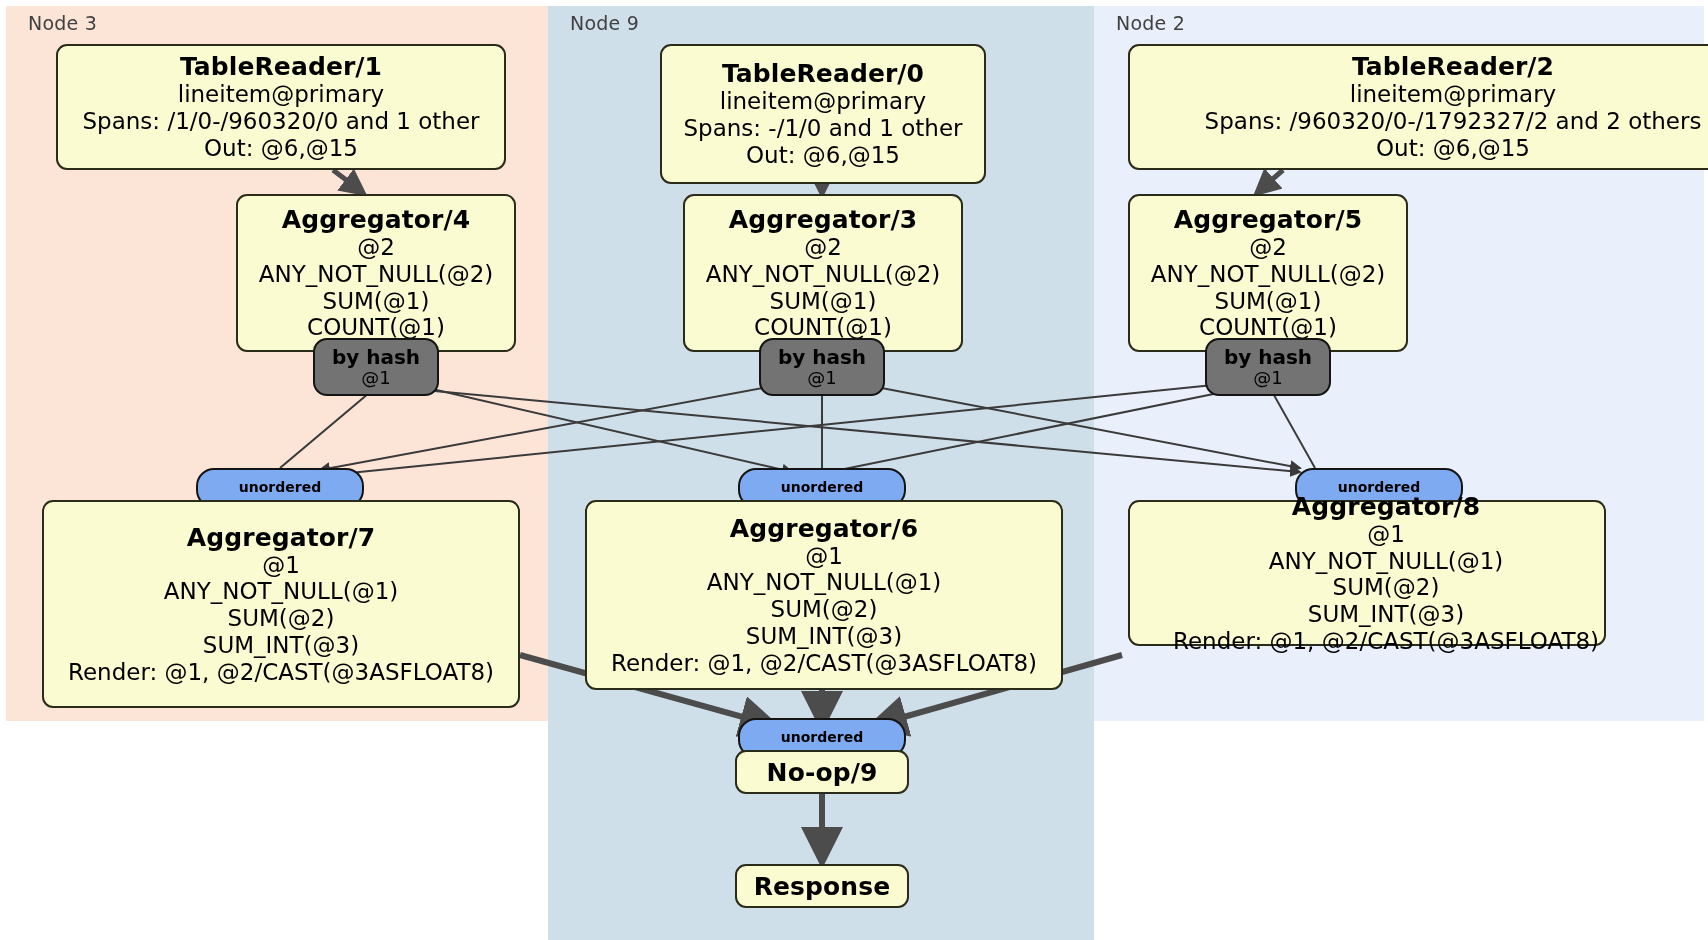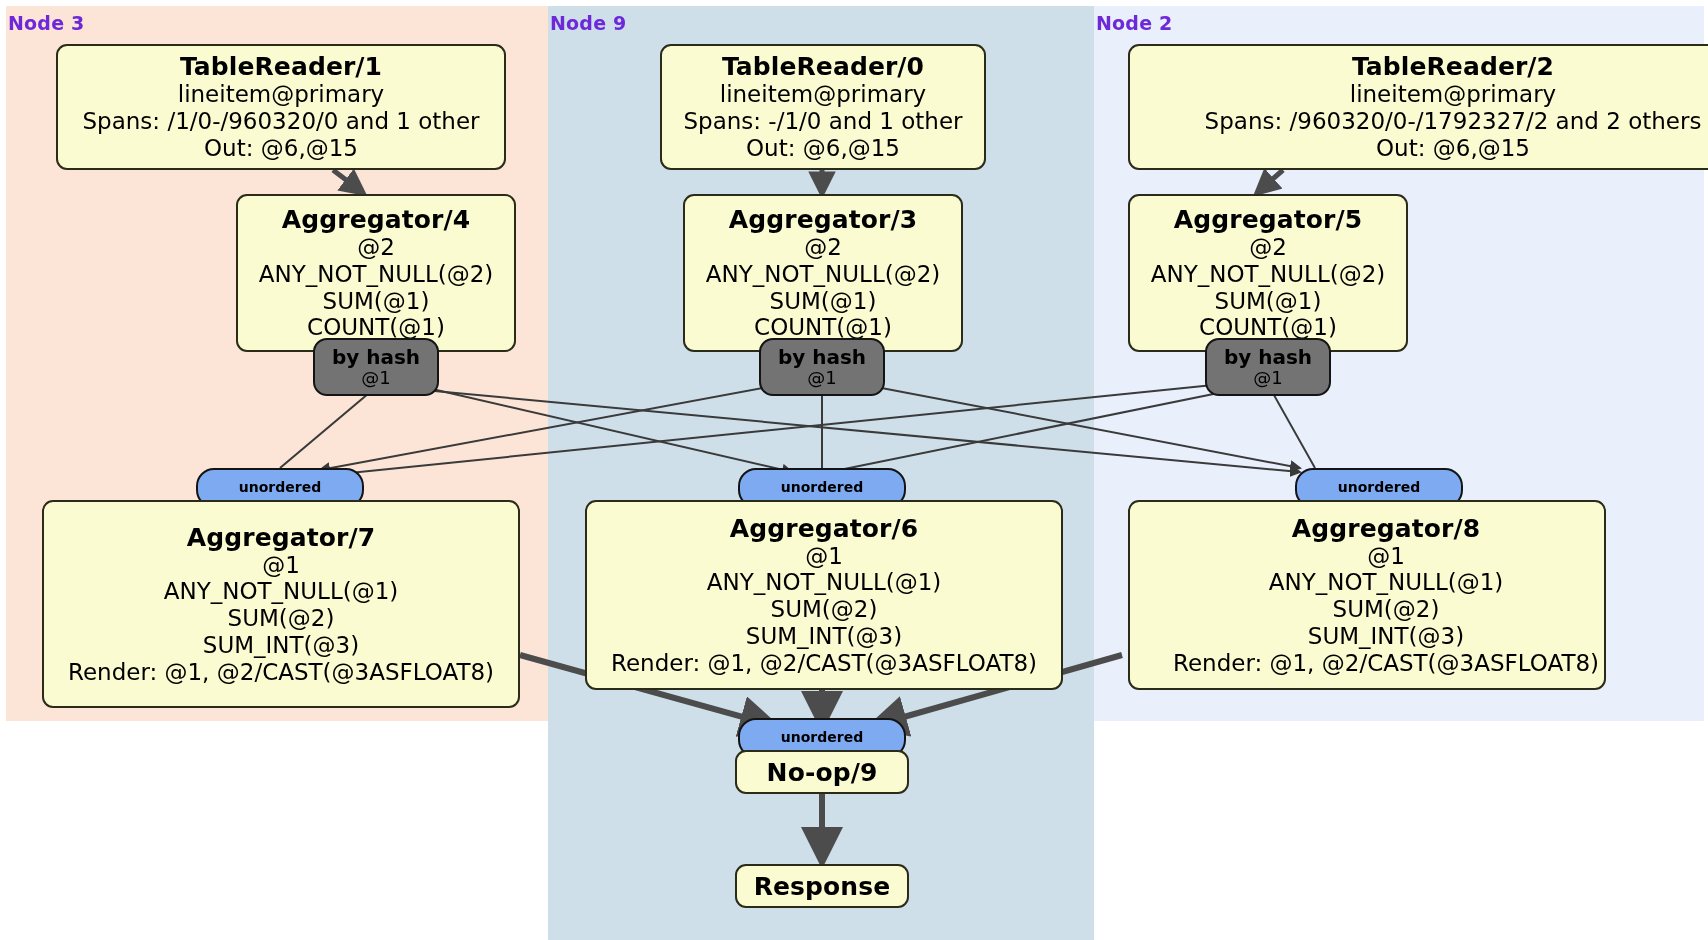--- a/index.html
+++ b/index.html
@@ -6,22 +6,22 @@
   html,body{margin:0;padding:0;background:#ffffff;}
   body{
     font-family:"DejaVu Sans","Liberation Sans",sans-serif;
     width:1708px;height:940px;position:relative;overflow:hidden;
   }
   #stage{position:absolute;left:0;top:0;width:1708px;height:940px;}
 
   
   .panel{position:absolute;box-sizing:border-box;}
   .panel-label{
-    position:absolute;left:2px;top:6px;
-    font-size:19px;color:#6d28d9;letter-spacing:.2px;white-space:nowrap;font-weight:bold;
+    position:absolute;left:22px;top:6px;
+    font-size:19px;color:#404040;letter-spacing:.2px;white-space:nowrap;
   }
 
   
   .proc{
     position:absolute;box-sizing:border-box;
     background:#fbfbd2;border:2px solid #2b2b1a;border-radius:11px;
     text-align:center;color:#000;
     display:flex;flex-direction:column;justify-content:center;align-items:center;
     line-height:1.16;
   }
@@ -127,21 +127,21 @@
 
   <div class="proc" style="left:42px;top:500px;width:478px;height:208px;">
     <div class="ttl">Aggregator/7</div>
     <div class="ln">@1</div>
     <div class="ln">ANY_NOT_NULL(@1)</div>
     <div class="ln">SUM(@2)</div>
     <div class="ln">SUM_INT(@3)</div>
     <div class="ln">Render: @1, @2/CAST(@3ASFLOAT8)</div>
   </div>
 
-  <div class="proc" style="left:660px;top:44px;width:326px;height:126px;">
+  <div class="proc" style="left:660px;top:44px;width:326px;height:140px;">
     <div class="ttl">TableReader/0</div>
     <div class="ln">lineitem@primary</div>
     <div class="ln">Spans: -/1/0 and 1 other</div>
     <div class="ln">Out: @6,@15</div>
   </div>
 
   <div class="proc" style="left:683px;top:194px;width:280px;height:158px;">
     <div class="ttl">Aggregator/3</div>
     <div class="ln">@2</div>
     <div class="ln">ANY_NOT_NULL(@2)</div>
@@ -196,21 +196,21 @@
 
   <div class="badge hash" style="left:1205px;top:338px;width:126px;height:58px;">
     <div class="b1">by hash</div>
     <div class="b2">@1</div>
   </div>
 
   <div class="badge sync" style="left:1295px;top:468px;width:168px;height:40px;">
     <div class="b1">unordered</div>
   </div>
 
-  <div class="proc" style="left:1128px;top:500px;width:478px;height:190px;padding-left:38px;">
+  <div class="proc" style="left:1128px;top:500px;width:478px;height:146px;padding-left:38px;">
     <div class="ttl">Aggregator/8</div>
     <div class="ln">@1</div>
     <div class="ln">ANY_NOT_NULL(@1)</div>
     <div class="ln">SUM(@2)</div>
     <div class="ln">SUM_INT(@3)</div>
     <div class="ln">Render: @1, @2/CAST(@3ASFLOAT8)</div>
   </div>
 
 </div>
 

